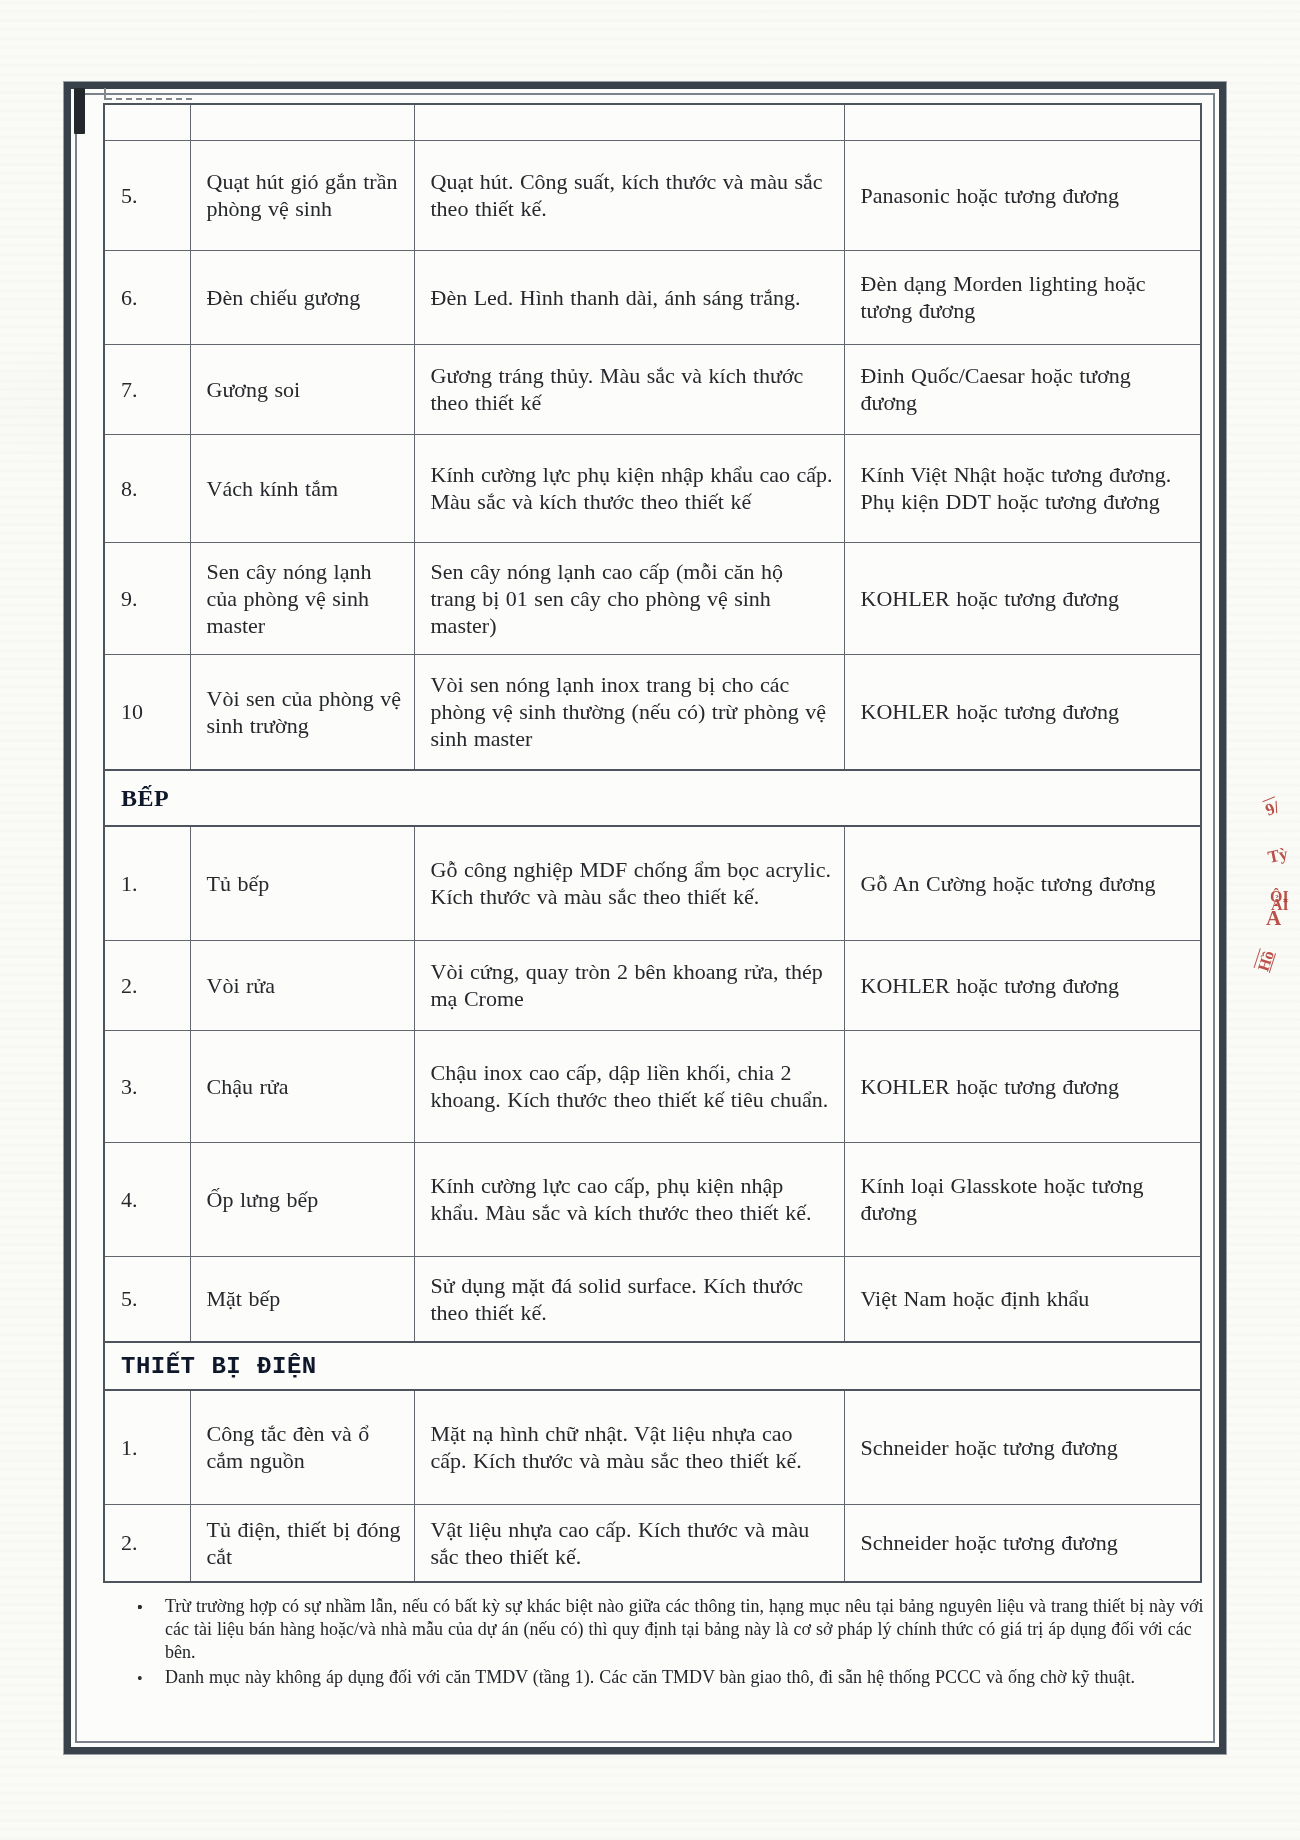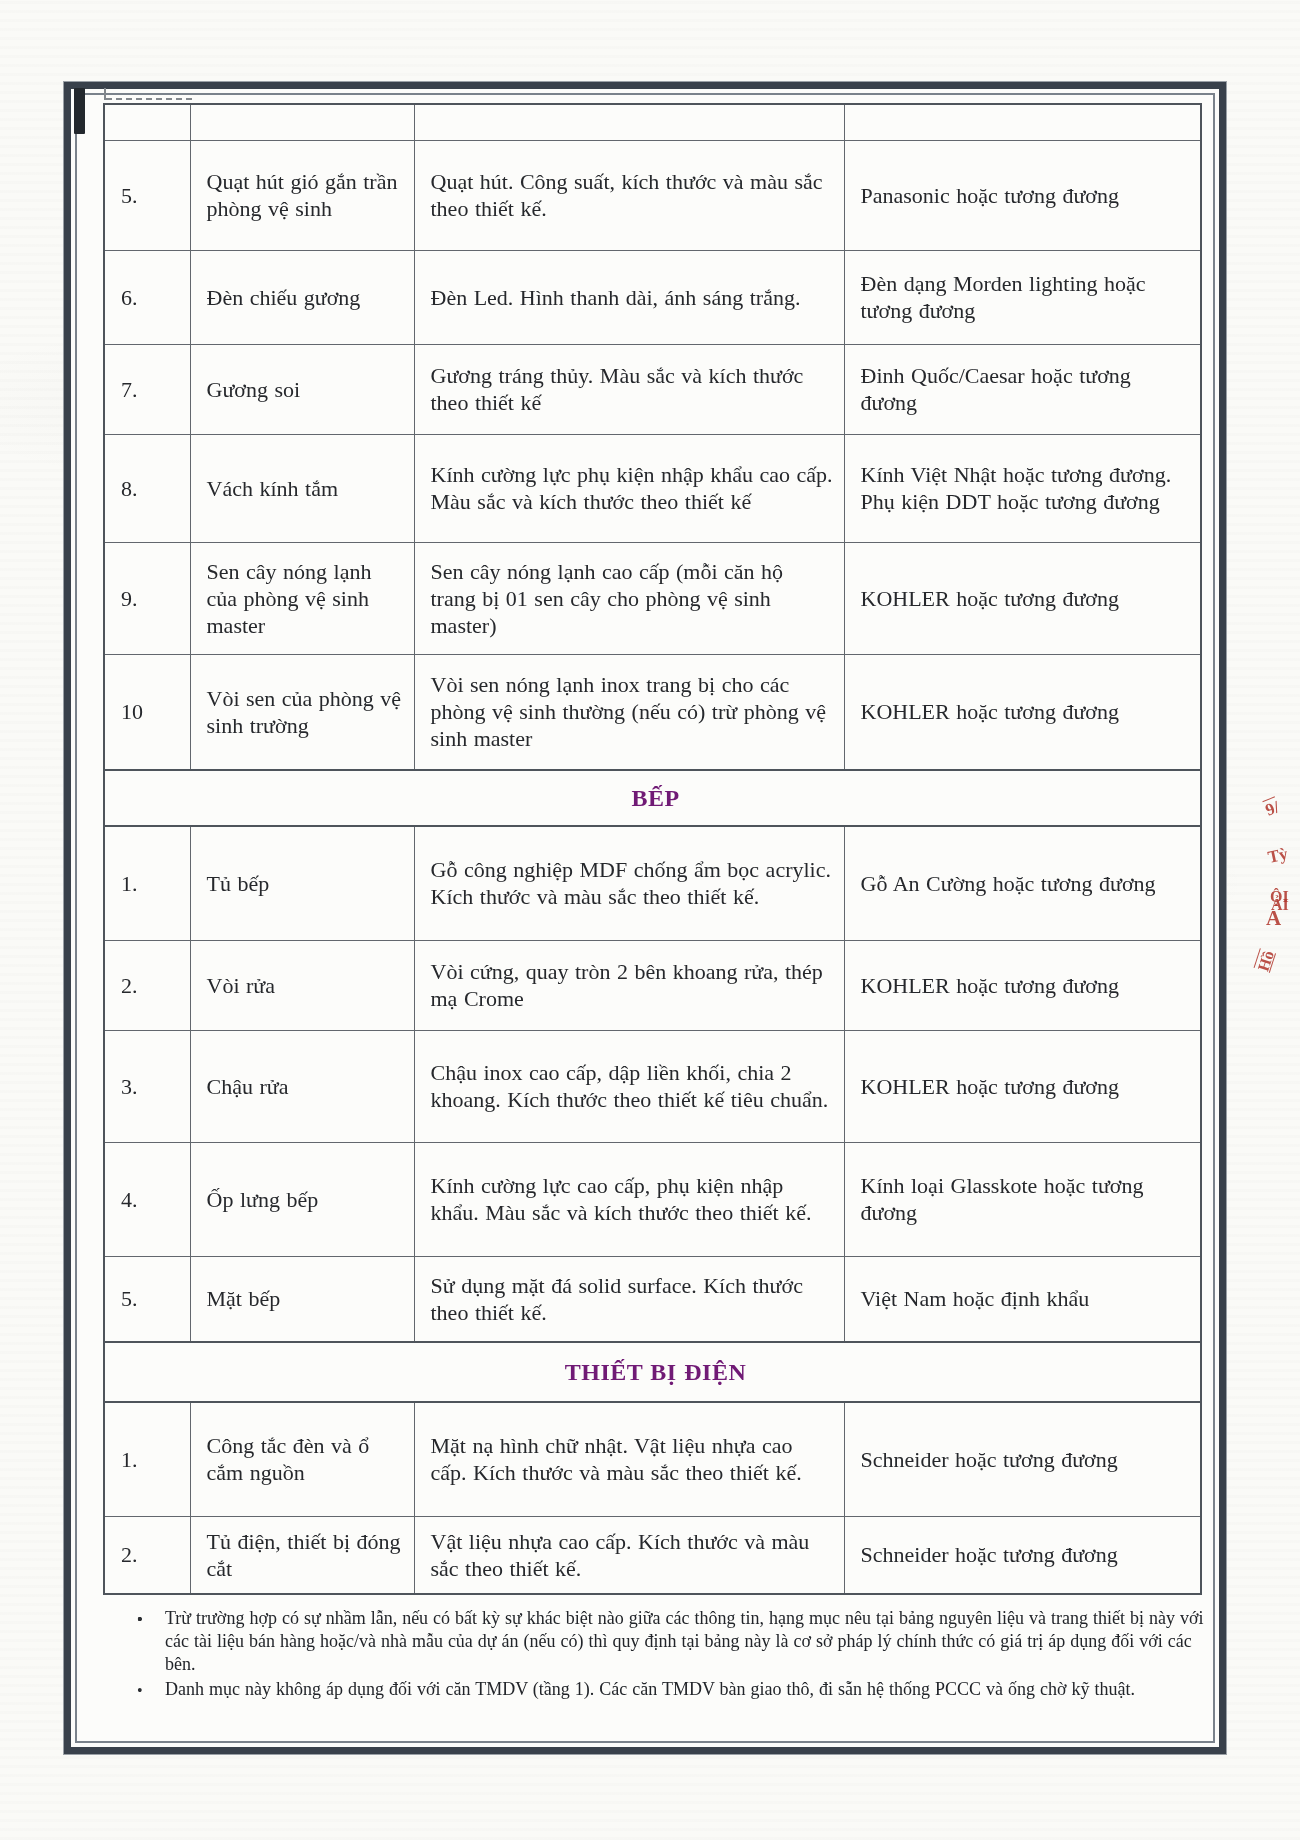--- a/index.html
+++ b/index.html
@@ -39,23 +39,23 @@
     padding:8px 10px 8px 16px;
     box-sizing:border-box;
     word-spacing:1px;
   }
   td.c-no{padding-left:18px;}
   td.c-item{padding-right:44px;margin-left:48px;}
   td.c-spec{padding-right:52px;padding-left:18px;}
   td.c-brand{padding-right:72px;padding-left:16px;}
   tr.row-empty td{height:36px;padding:0;}
   tr.section-row td{
-    text-align:center;font-weight:bold;font-size:24px;
+    font-weight:bold;font-size:24px;
     border-top:2px solid #4e545b;border-bottom:2px solid #4e545b;
-    letter-spacing:0.5px;color:#701a75;
+    letter-spacing:0.5px;color:#0f172a;
   }
   .footnotes{
     list-style:none;margin:12px 0 0 26px;padding:0;width:1075px;
   }
   .footnotes li{
     position:relative;padding-left:36px;margin:2px 0;
     font-size:18px;line-height:23px;color:#22252a;
     text-align:left;word-spacing:0.5px;
   }
   .footnotes li .bullet{
@@ -169,21 +169,21 @@
                 <td class="c-item">Ốp lưng bếp</td>
                 <td class="c-spec">Kính cường lực cao cấp, phụ kiện nhập khẩu. Màu sắc và kích thước theo thiết kế.</td>
                 <td class="c-brand">Kính loại Glasskote hoặc tương đương</td>
               </tr>
               <tr style="height: 86px;">
                 <td class="c-no">5.</td>
                 <td class="c-item">Mặt bếp</td>
                 <td class="c-spec">Sử dụng mặt đá solid surface. Kích thước theo thiết kế.</td>
                 <td class="c-brand">Việt Nam hoặc định khẩu</td>
               </tr>
-              <tr class="section-row" style="height: 60px;">
+              <tr class="section-row" style="height: 48px; font-family: Liberation Mono, monospace;">
                 <td class="" colspan="4">THIẾT BỊ ĐIỆN</td>
               </tr>
               <tr style="height: 114px;">
                 <td class="c-no">1.</td>
                 <td class="c-item">Công tắc đèn và ổ cắm nguồn</td>
                 <td class="c-spec">Mặt nạ hình chữ nhật. Vật liệu nhựa cao cấp. Kích thước và màu sắc theo thiết kế.</td>
                 <td class="c-brand">Schneider hoặc tương đương</td>
               </tr>
               <tr style="height: 78px;">
                 <td class="c-no">2.</td>

